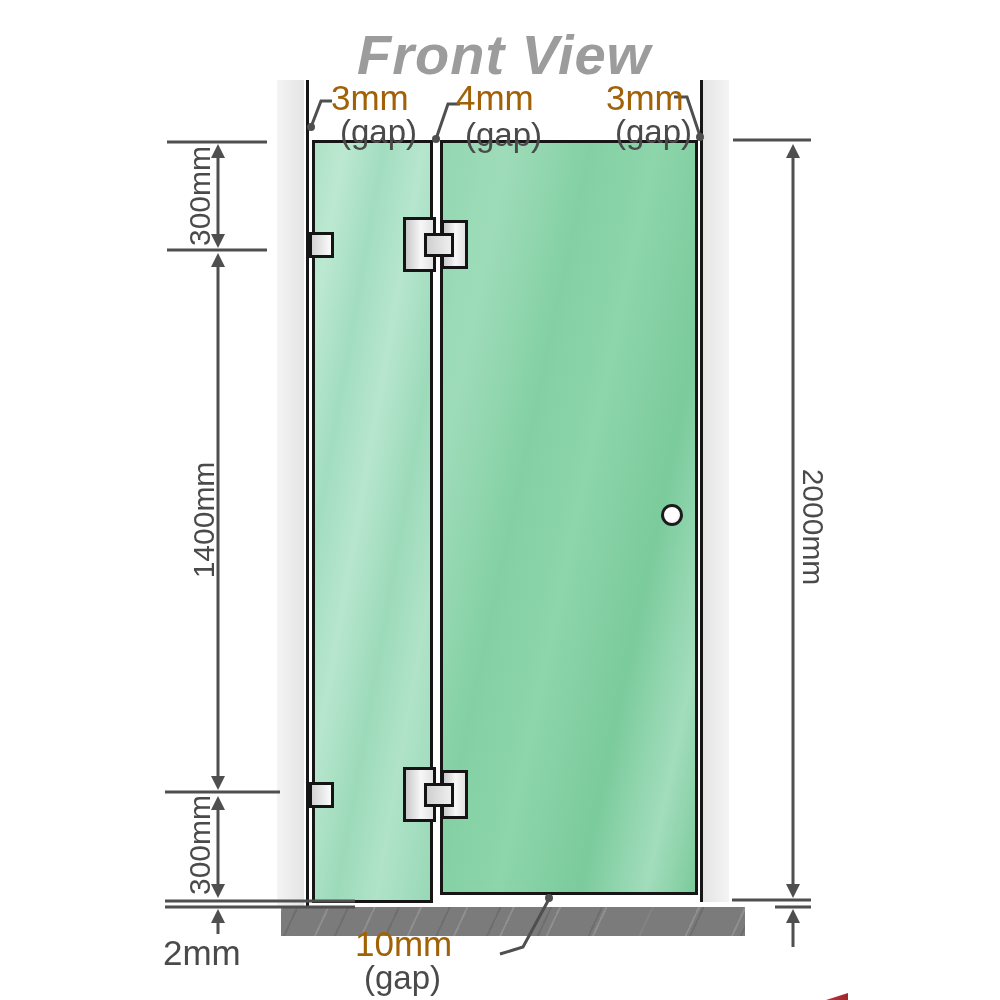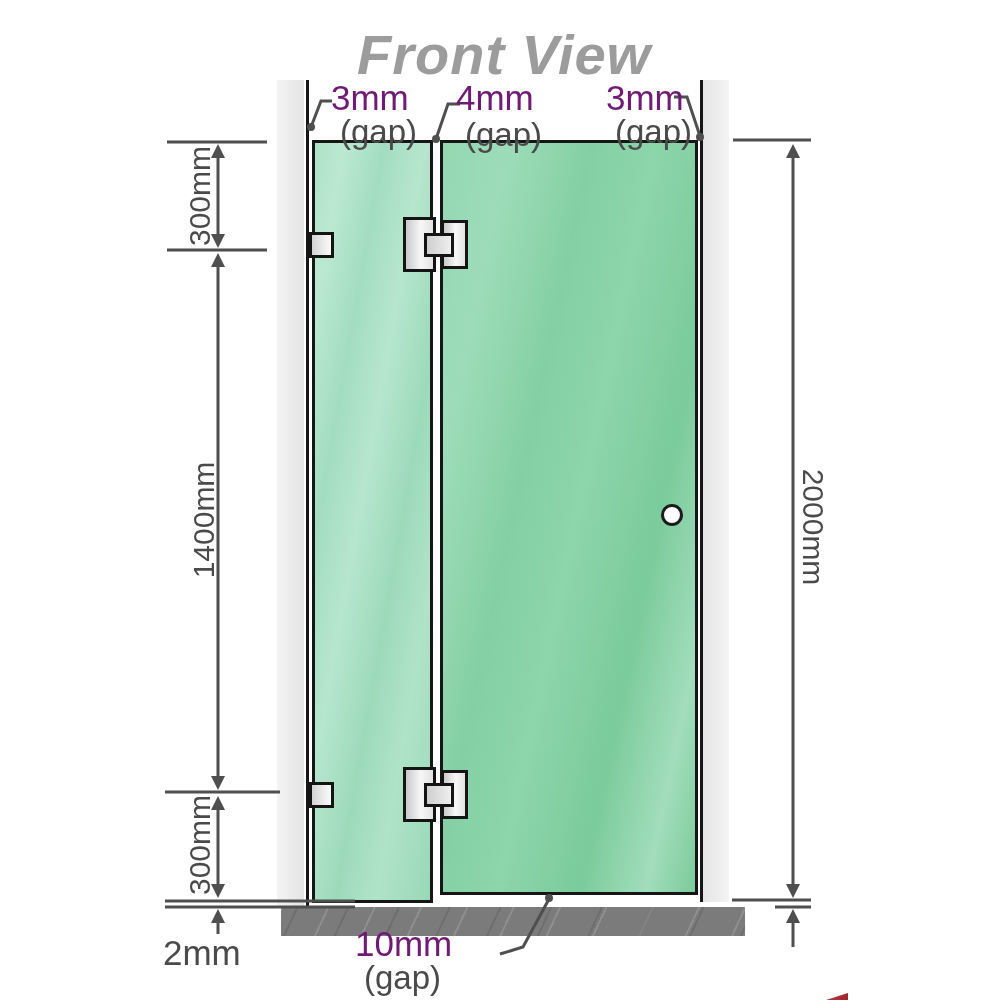--- a/index.html
+++ b/index.html
@@ -15,21 +15,21 @@
   .floor{background:#7b7b7b;
          background-image:repeating-linear-gradient(115deg, rgba(255,255,255,0.14) 0 2px, transparent 2px 42px),
                           repeating-linear-gradient(115deg, rgba(0,0,0,0.10) 14px 16px, transparent 16px 60px);}
   .hinge{box-sizing:border-box;border:3px solid #141414;background:linear-gradient(90deg,#c9c9c9,#f7f7f7 55%,#e2e2e2);}
   .bracket{box-sizing:border-box;border:3px solid #141414;background:linear-gradient(90deg,#d3d3d3,#fbfbfb);}
   .knob{box-sizing:border-box;border:3px solid #1c1c1c;border-radius:50%;background:radial-gradient(circle at 40% 35%,#ffffff 55%,#e9e9e9);}
   .dimtext{font-size:30px;color:#4a4a4a;white-space:nowrap;}
   .vlabel{transform:translate(-50%,-50%) rotate(-90deg);}
   .vlabel-cw{transform:translate(-50%,-50%) rotate(90deg);}
   .gaplabel{line-height:1.0;white-space:nowrap;}
-  .gaplabel .val{font-size:35px;color:#701a75;display:block;}
+  .gaplabel .val{font-size:35px;color:#a16207;display:block;}
   .gaplabel .suf{font-size:33px;color:#4a4a4a;display:block;padding-left:9px;}
   .logo-frag{clip-path:polygon(0 100%,100% 10%,100% 100%,6% 100%);background:linear-gradient(90deg,#b5343a,#8e1f24);}
   svg{pointer-events:none;}
 </style>
 </head>
 <body>
 
 <div id="stage">
 
   <div class="abs title" style="left:357px;top:22px;">Front View</div>

